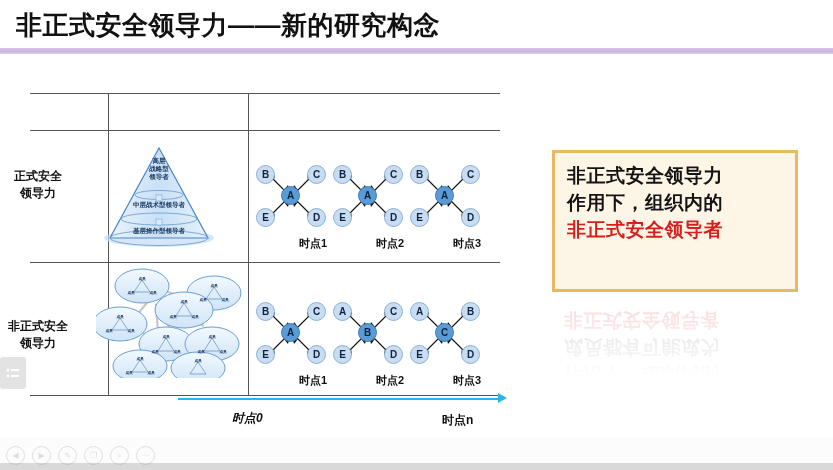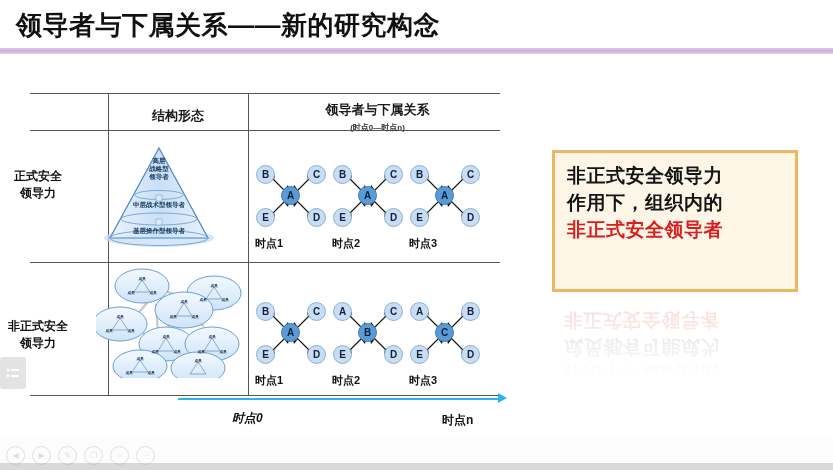--- a/index.html
+++ b/index.html
@@ -50,21 +50,21 @@
   .nd{position:absolute;width:19px;height:19px;border-radius:50%;
       border:1px solid #8ab0d8;box-sizing:border-box;
       font-size:10px;font-weight:bold;color:#10243d;
       display:flex;align-items:center;justify-content:center;}
   .nd.out{background:#c8dcf2;}
   .nd.ctr{background:#5b9bd5;border-color:#3d7cb8;color:#0c2239;}
   .p-tl{left:1px;top:2px;} .p-tr{left:52px;top:2px;}
   .p-bl{left:1px;top:45px;} .p-br{left:52px;top:45px;}
   .p-c {left:26px;top:23px;}
 
-  .tick{position:absolute;width:72px;text-align:left;font-size:11px;
+  .tick{position:absolute;width:72px;text-align:right;font-size:11px;
         font-weight:bold;color:#111;}
 
   
   .tl-arrow{position:absolute;left:178px;top:398px;width:323px;height:2px;
             background:#29b6e8;}
   .tl-head{position:absolute;left:498px;top:393px;width:0;height:0;
            border-left:9px solid #29b6e8;border-top:5px solid transparent;
            border-bottom:5px solid transparent;}
   .tl-lbl{position:absolute;font-size:12px;font-weight:bold;color:#111;}
 
@@ -95,36 +95,31 @@
       display:flex;align-items:center;justify-content:center;
       color:#9a9a9a;font-size:8px;}
   .botbar{position:absolute;left:0;top:437px;width:833px;height:33px;background:#fcfcfc;}
   .edge{position:absolute;left:0;top:463px;width:833px;height:7px;background:#d9d9d9;}
 </style>
 </head>
 <body>
 
 <div class="slide">
 
-  <div class="title">领导者与下属关系——新的研究构念</div>
+  <div class="title">非正式安全领导力——新的研究构念</div>
   <div class="title-rule"></div>
 
   <div class="tbl">
     <div class="hline" style="top:0px;"></div>
     <div class="hline" style="top:37px;"></div>
     <div class="hline" style="top:169px;"></div>
     <div class="hline" style="top:302px;"></div>
     <div class="vline" style="left:78px;height:302px;"></div>
     <div class="vline" style="left:218px;height:302px;"></div>
 
-    <div class="col-lbl hdr-struct">结构形态</div>
-    <div class="col-lbl hdr-rel">
-      <span>领导者与下属关系</span>
-      <span class="sub">(时点0—时点n)</span>
-    </div>
   </div>
 
   <div class="row-lbl r1">
     <div>正式安全</div>
     <div>领导力</div>
   </div>
   <div class="row-lbl r2">
     <div>非正式安全</div>
     <div>领导力</div>
   </div>

